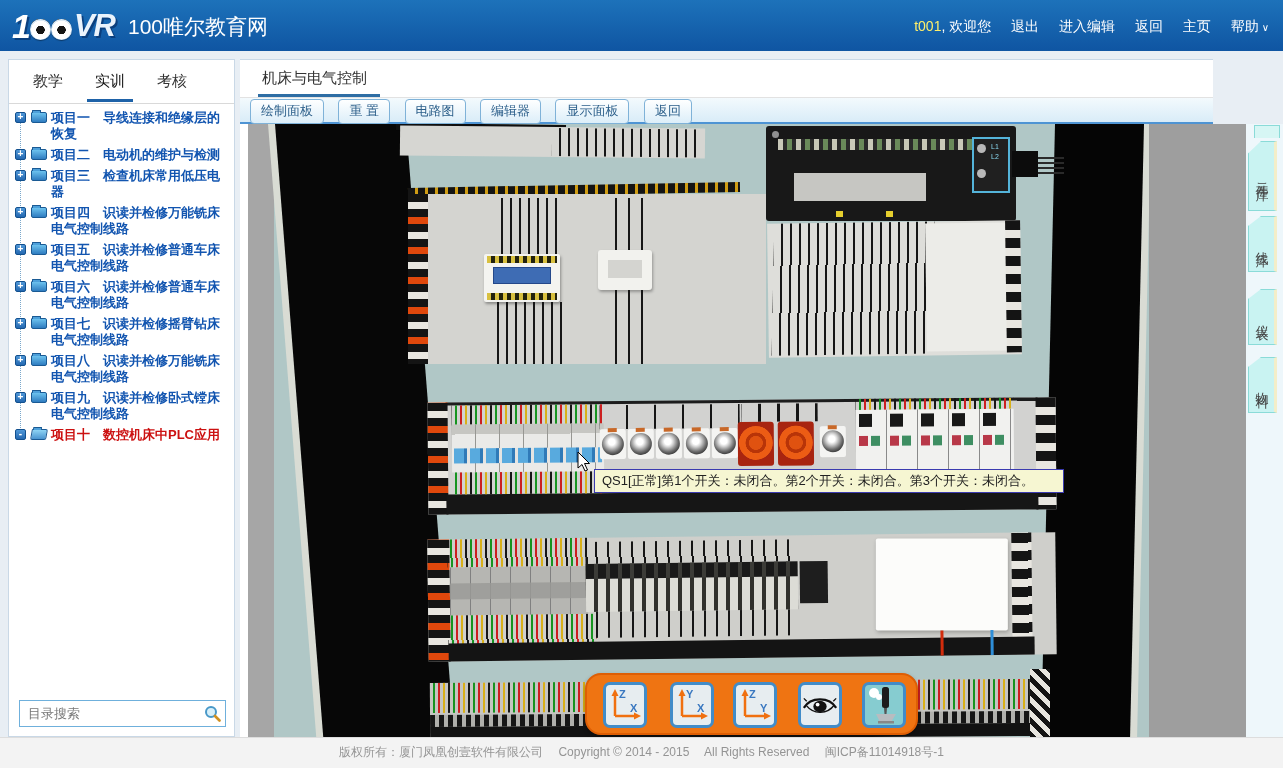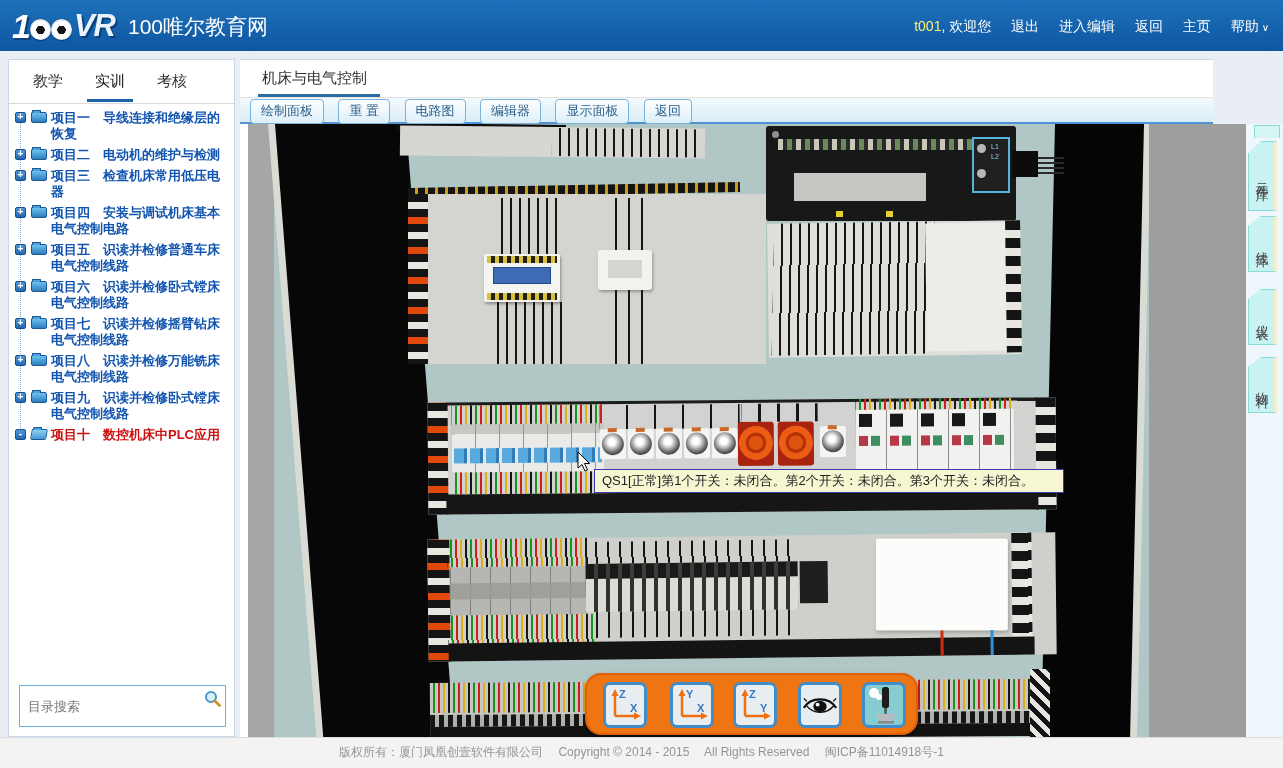--- a/index.html
+++ b/index.html
@@ -38,21 +38,21 @@
   .expander { position:relative; z-index:2; flex:0 0 11px; height:11px; margin-top:2px; border:1px solid #12508e;
     border-radius:2px; background:linear-gradient(#5098d8,#2468b0); color:#fff; font-size:10px;
     line-height:8px; text-align:center; font-weight:bold; cursor:pointer; }
   .folder { flex:0 0 16px; height:11px; margin:2px 4px 0 5px; position:relative;
     background:linear-gradient(#6cc2ee,#2f7cc0); border:1px solid #1a5a94; border-radius:1px 2px 2px 2px; }
   .folder::before { content:""; position:absolute; left:0; top:-3px; width:7px; height:2px;
     background:#4da0da; border:1px solid #1a5a94; border-bottom:none; border-radius:1px 1px 0 0; }
   .folder.open { transform:skewX(-10deg); background:linear-gradient(#8ed4f4,#4a94d0); }
   .tree-label { font-size:13px; font-weight:bold; color:#1255b0; line-height:16px; cursor:pointer; }
   #tree li.selected .tree-label { color:#cc1111; }
-  #search-wrap { position:absolute; left:10px; bottom:9px; width:207px; height:42px; }
+  #search-wrap { position:absolute; left:10px; bottom:9px; width:207px; height:27px; }
   #search-input { width:100%; height:100%; border:1px solid #6fb0dc; padding:0 28px 0 8px;
     font-size:13px; color:#555; font-family:inherit; }
   #search-input::placeholder { color:#777; }
   #search-icon { position:absolute; right:5px; top:5px; width:17px; height:17px; cursor:pointer; }
 
   
   #main { position:absolute; left:240px; top:59px; width:973px; height:678px; background:#fff;
     border-top:1px solid #c9d8e6; }
   #main-title { position:absolute; left:22px; top:9px; font-size:15px; color:#333; }
   #title-underline { position:absolute; left:18px; top:34px; width:122px; height:3px; background:#2e6da4; }
@@ -170,31 +170,31 @@
         <span class="tree-label">项目二　电动机的维护与检测</span>
       </li>
     <li>
         <span class="expander">+</span>
         <span class="folder"></span>
         <span class="tree-label">项目三　检查机床常用低压电器</span>
       </li>
     <li>
         <span class="expander">+</span>
         <span class="folder"></span>
-        <span class="tree-label">项目四　安装与调试机床基本电气控制电路</span>
+        <span class="tree-label">项目四　识读并检修万能铣床电气控制线路</span>
       </li>
     <li>
         <span class="expander">+</span>
         <span class="folder"></span>
         <span class="tree-label">项目五　识读并检修普通车床电气控制线路</span>
       </li>
     <li>
         <span class="expander">+</span>
         <span class="folder"></span>
-        <span class="tree-label">项目六　识读并检修卧式镗床电气控制线路</span>
+        <span class="tree-label">项目六　识读并检修普通车床电气控制线路</span>
       </li>
     <li>
         <span class="expander">+</span>
         <span class="folder"></span>
         <span class="tree-label">项目七　识读并检修摇臂钻床电气控制线路</span>
       </li>
     <li>
         <span class="expander">+</span>
         <span class="folder"></span>
         <span class="tree-label">项目八　识读并检修万能铣床电气控制线路</span>

